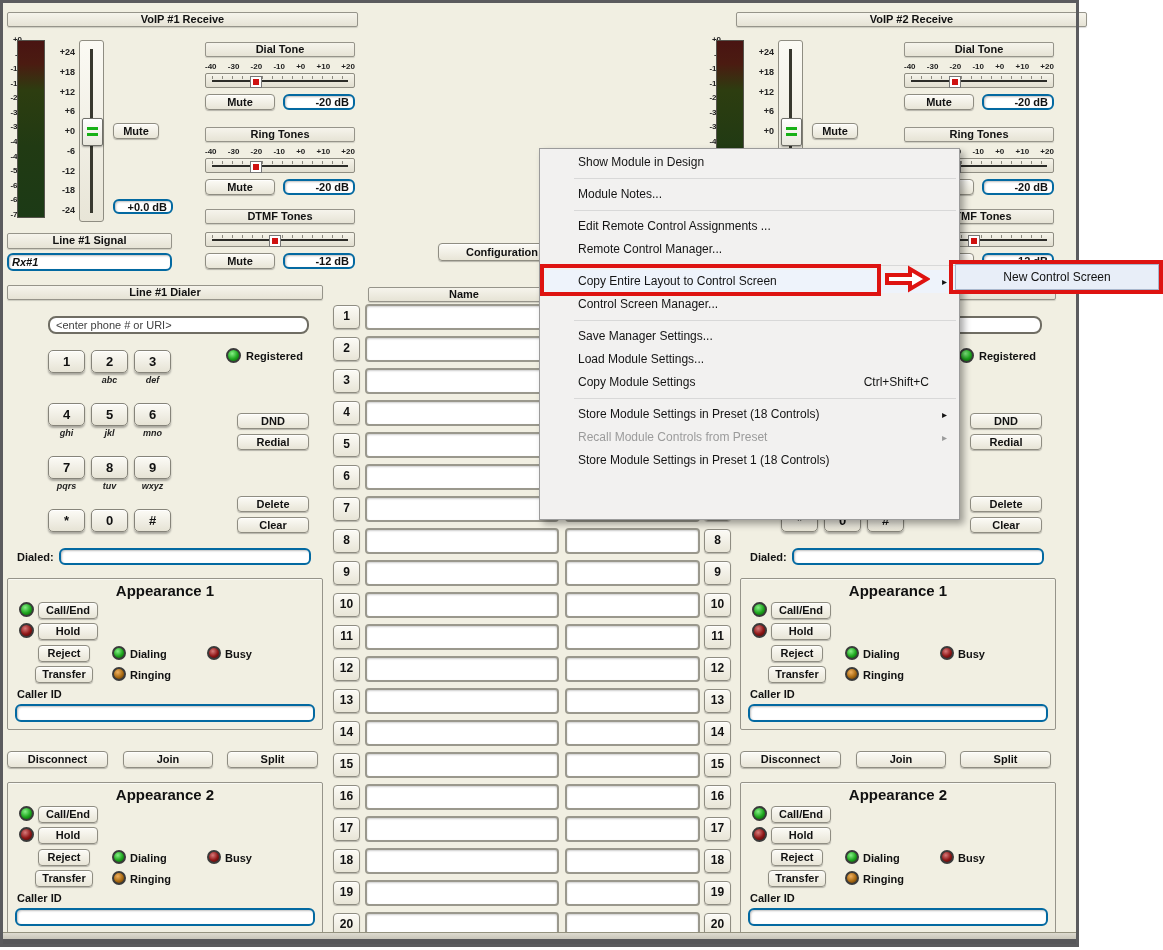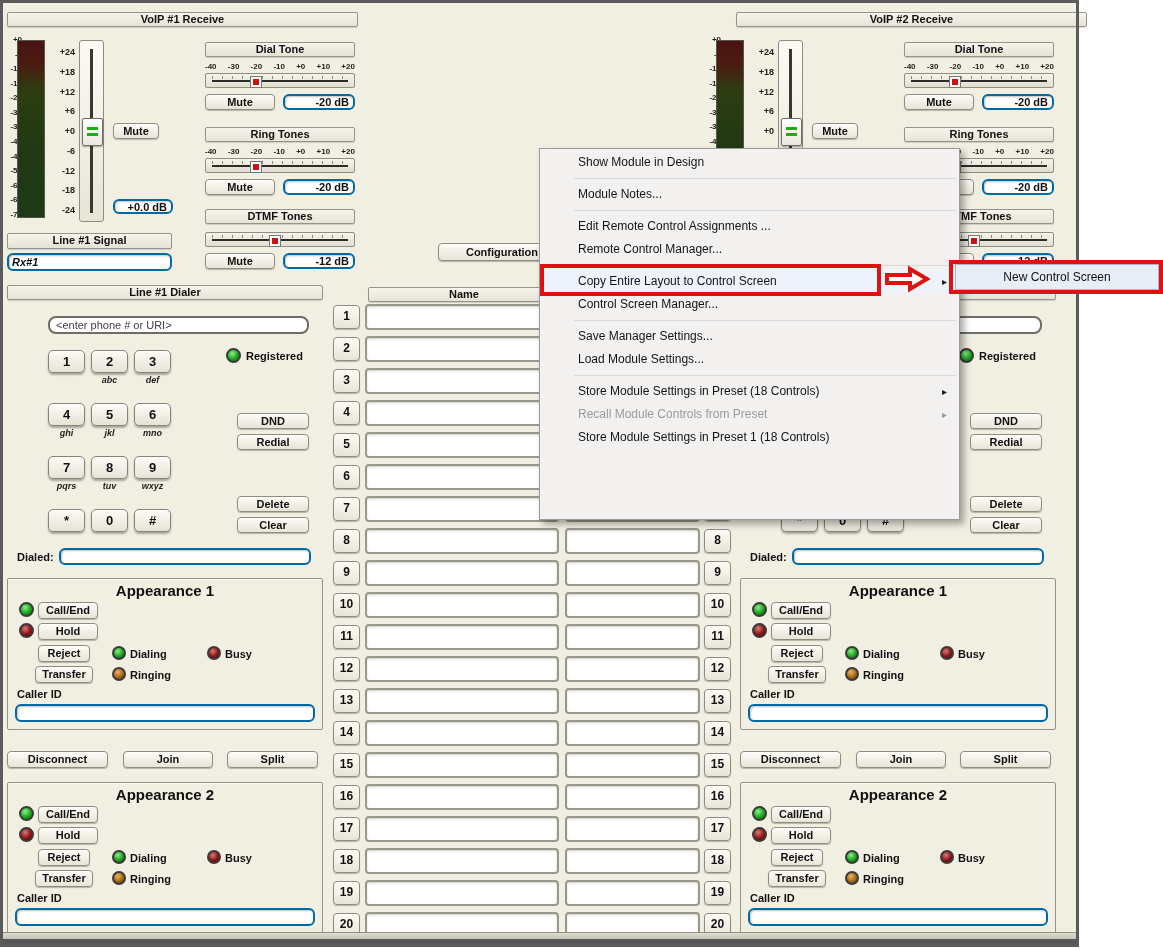--- a/index.html
+++ b/index.html
@@ -447,20 +447,21 @@
       <div class="mitem"><span>Module Notes...</span></div>
       <div class="msep"></div>
       <div class="mitem"><span>Edit Remote Control Assignments ...</span></div>
       <div class="mitem"><span>Remote Control Manager...</span></div>
       <div class="msep"></div>
       <div class="mitem hl"><span>Copy Entire Layout to Control Screen</span><span class="marr">▸</span></div>
       <div class="mitem"><span>Control Screen Manager...</span></div>
       <div class="msep"></div>
       <div class="mitem"><span>Save Manager Settings...</span></div>
       <div class="mitem"><span>Load Module Settings...</span></div>
+      <div class="mitem"><span>Copy Module Settings</span><span class="msc">Ctrl+Shift+C</span></div>
       <div class="msep"></div>
       <div class="mitem"><span>Store Module Settings in Preset (18 Controls)</span><span class="marr">▸</span></div>
       <div class="mitem dis"><span>Recall Module Controls from Preset</span><span class="marr">▸</span></div>
       <div class="mitem"><span>Store Module Settings in Preset 1 (18 Controls)</span></div>
     </div>
 
   <div id="redbox-item" class="a"></div>
   <svg id="red-arrow" class="a" width="46" height="28" viewBox="0 0 46 28">
     <polygon points="3,10 26,10 26,4 43,14 26,24 26,18 3,18" fill="#ffffff" stroke="#de1311" stroke-width="4" stroke-linejoin="miter"></polygon>
   </svg>

